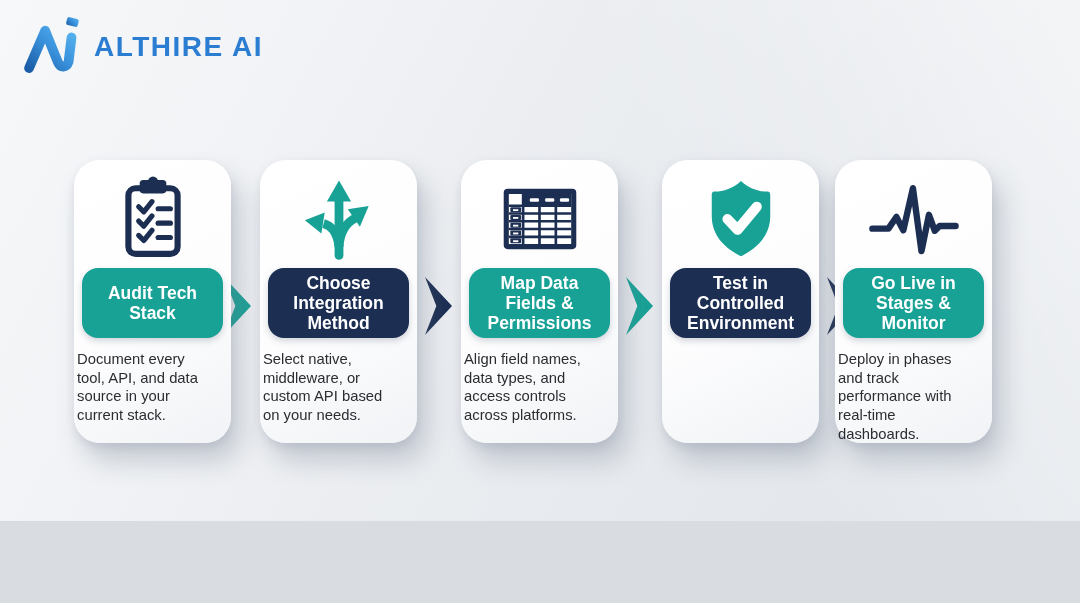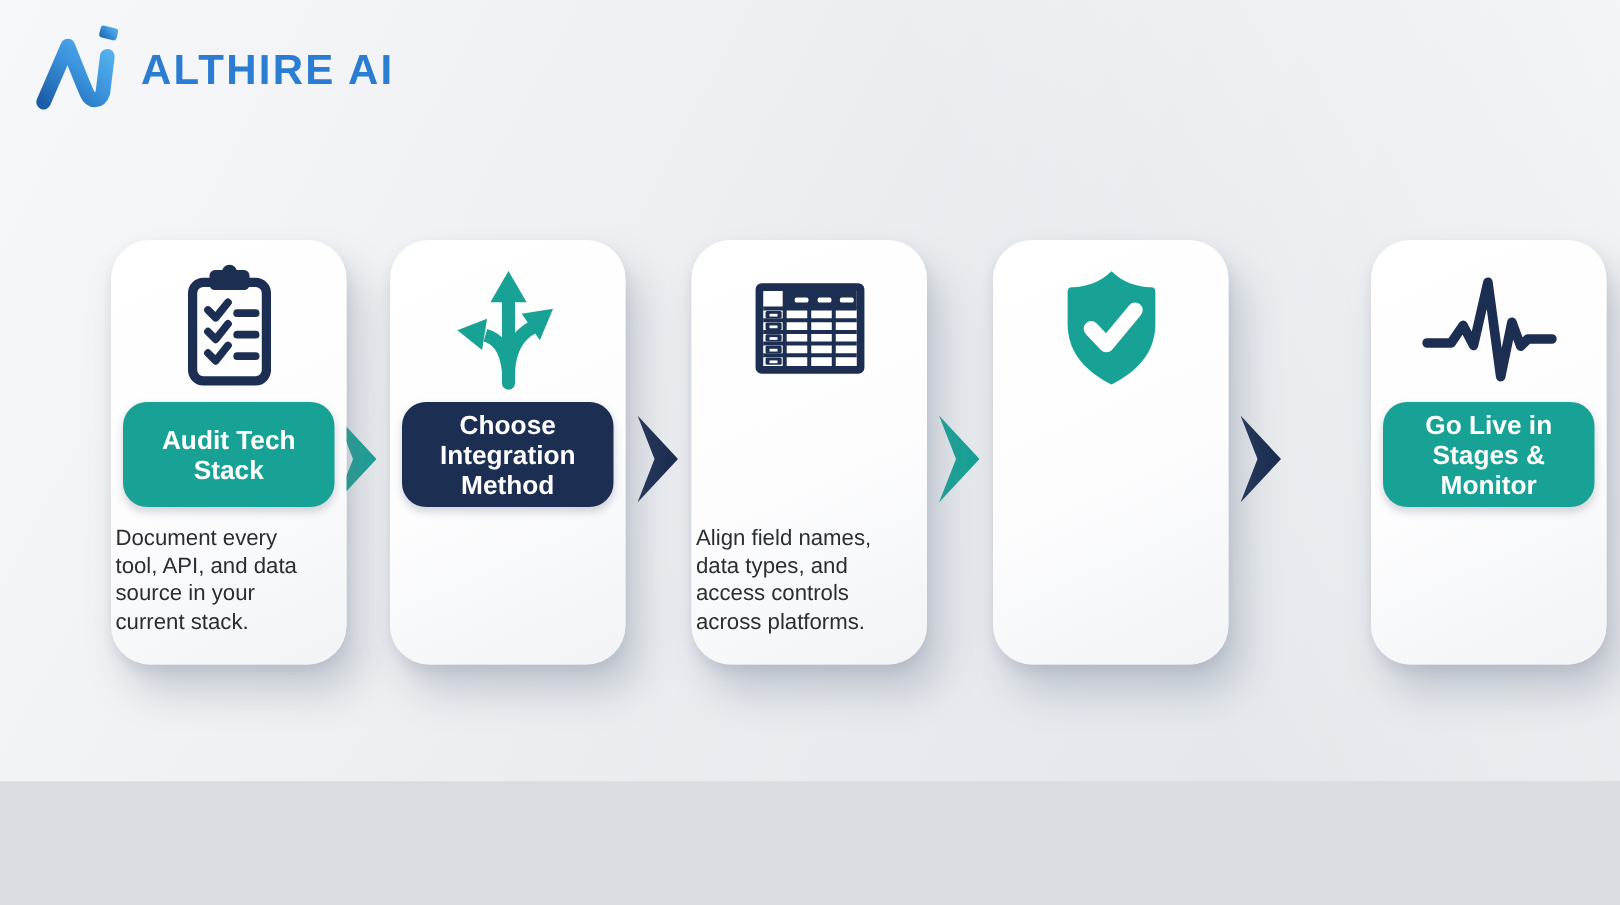--- a/index.html
+++ b/index.html
@@ -107,20 +107,24 @@
         <polygon points="9,42 27,35 24,54" fill="#18a296"></polygon>
         <path d="M40 66 C41 52 47 44 55 40" fill="none" stroke="#18a296" stroke-width="8"></path>
         <polygon points="67,29 48,32 59,48" fill="#18a296"></polygon>
       </svg>
     </div>
     <div class="banner" data-color="navy">
       <span>Choose
 Integration
 Method</span>
     </div>
+    <div class="desc">Select native,
+middleware, or
+custom API based
+on your needs.</div>
   </div>
 
   <div class="chevron" style="left:425px" data-color="navy"></div>
 
   <div class="card" style="left:461px">
     <div class="icon-wrap">
       <svg width="92" height="82" viewBox="0 0 90 80">
         <rect x="12" y="14" width="66" height="54" rx="1.5" fill="#ffffff" stroke="#1c2e52" stroke-width="5"></rect>
         <rect x="28.5" y="16.5" width="47" height="11.5" fill="#1c2e52"></rect>
         <rect x="35" y="20.8" width="9" height="3.2" rx="1.2" fill="#ffffff"></rect>
@@ -139,45 +143,60 @@
         <rect x="16" y="37.1" width="10.5" height="4.8" rx="1" fill="#1c2e52"></rect>
         <rect x="18.6" y="39" width="5.2" height="1.8" fill="#ffffff"></rect>
         <rect x="16" y="44.7" width="10.5" height="4.8" rx="1" fill="#1c2e52"></rect>
         <rect x="18.6" y="46.6" width="5.2" height="1.8" fill="#ffffff"></rect>
         <rect x="16" y="52.3" width="10.5" height="4.8" rx="1" fill="#1c2e52"></rect>
         <rect x="18.6" y="54.2" width="5.2" height="1.8" fill="#ffffff"></rect>
         <rect x="16" y="59.9" width="10.5" height="4.8" rx="1" fill="#1c2e52"></rect>
         <rect x="18.6" y="61.8" width="5.2" height="1.8" fill="#ffffff"></rect>
       </svg>
     </div>
+    <div class="banner" data-color="teal">
+      <span>Map Data
+Fields &amp;
+Permissions</span>
+    </div>
     <div class="desc">Align field names,
 data types, and
 access controls
 across platforms.</div>
   </div>
 
   <div class="chevron" style="left:626px" data-color="teal"></div>
 
   <div class="card" style="left:662px">
     <div class="icon-wrap">
       <svg width="90" height="90" viewBox="0 0 80 80">
         <path d="M40 7 C46.5 13.5 56 16.5 63 16.5 C65.5 16.5 66 17.5 66 20 L66 38 C66 56 54 67 40 74 C26 67 14 56 14 38 L14 20 C14 17.5 14.5 16.5 17 16.5 C24 16.5 33.5 13.5 40 7 Z" fill="#18a296"></path>
         <path d="M28 41 L37 50.5 L54 30" fill="none" stroke="#ffffff" stroke-width="9" stroke-linecap="round" stroke-linejoin="round"></path>
       </svg>
     </div>
+    <div class="banner" data-color="navy">
+      <span>Test in
+Controlled
+Environment</span>
+    </div>
   </div>
 
   <div class="chevron" style="left:827px" data-color="navy"></div>
 
-  <div class="card" style="left:914px">
+  <div class="card" style="left:835px">
     <div class="icon-wrap">
       <svg width="96" height="86" viewBox="0 0 90 80">
         <polyline points="6,50 21,50 28.5,39 35,51.5 44,12 52,71 59,37 64.5,52 69,47.5 84,47.5" fill="none" stroke="#1c2e52" stroke-width="6" stroke-linecap="round" stroke-linejoin="round"></polyline>
       </svg>
     </div>
     <div class="banner" data-color="teal">
       <span>Go Live in
 Stages &amp;
 Monitor</span>
     </div>
+    <div class="desc">Deploy in phases
+and track
+performance with
+real-time
+dashboards.</div>
   </div>
 
 </div>
 
 </body></html>

